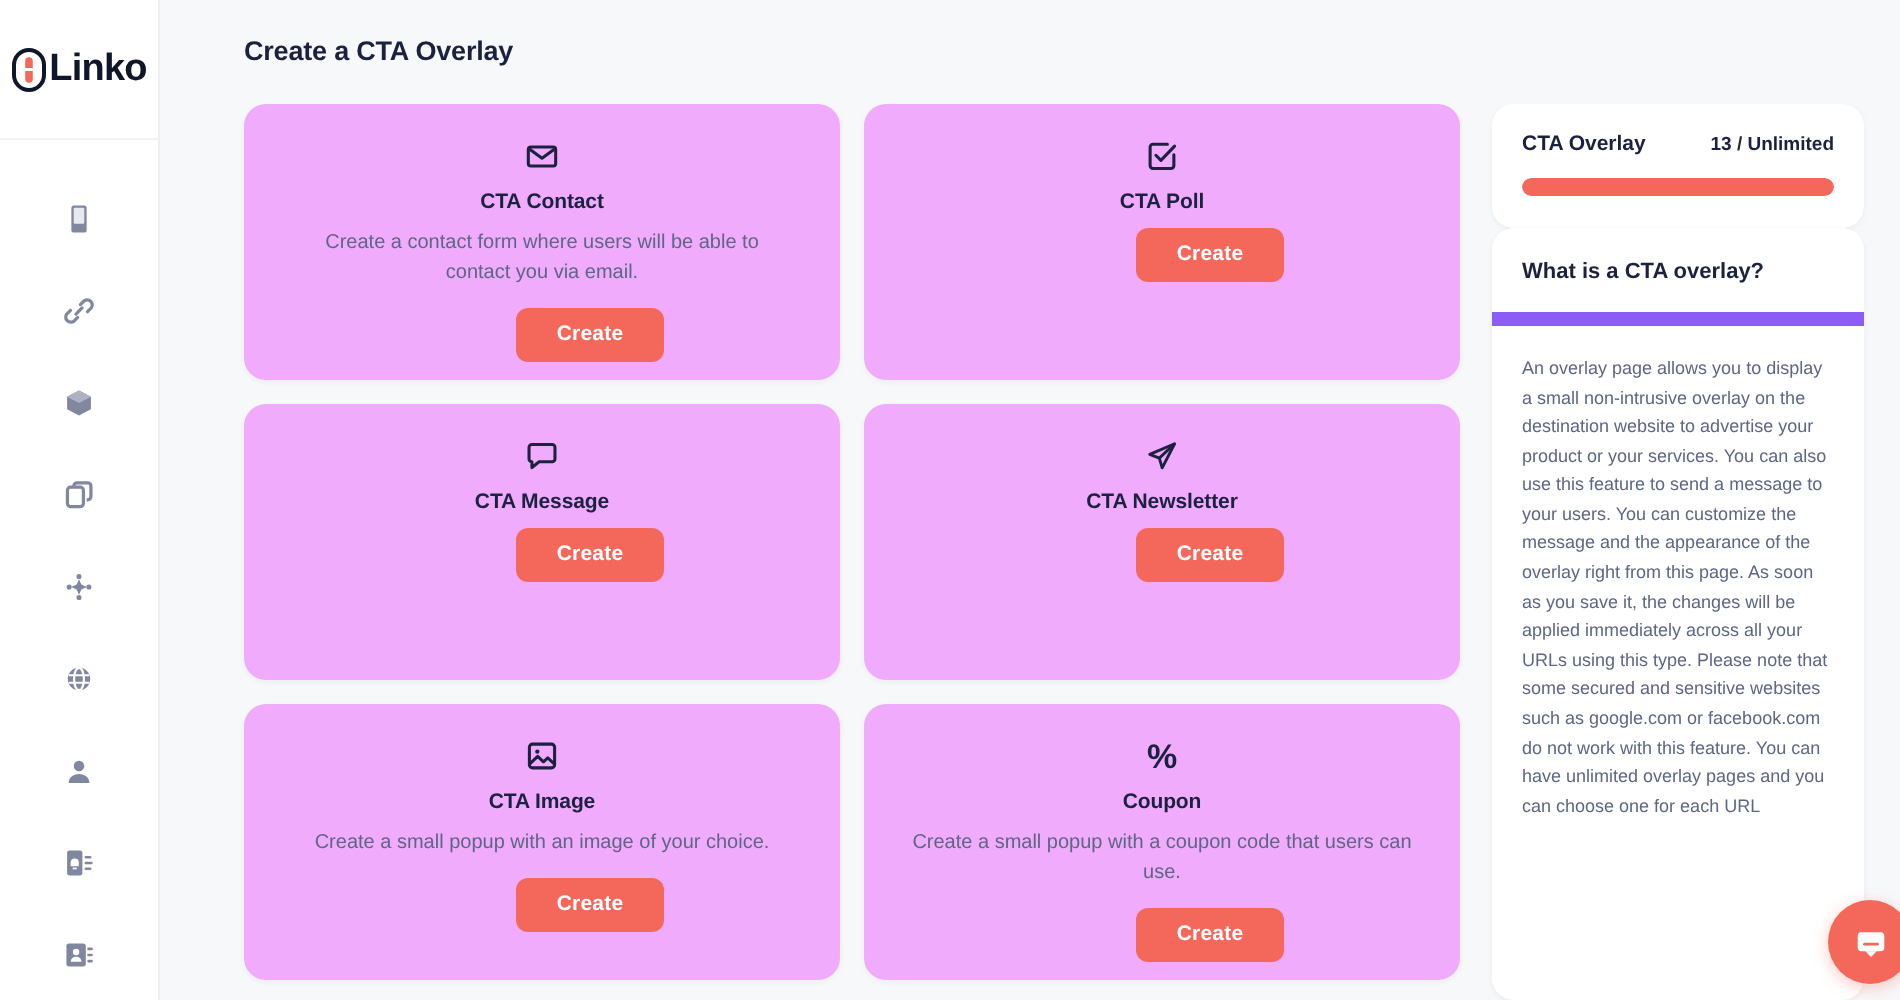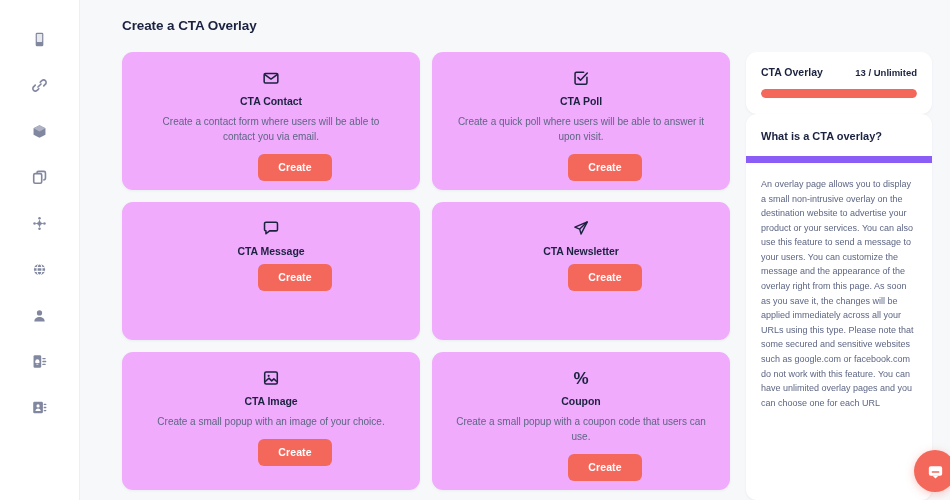--- a/index.html
+++ b/index.html
@@ -238,20 +238,30 @@
     box-shadow: 0 2px 8px rgba(244,104,92,0.35);
   }
   .support-fab svg { display:block; }
 </style>
 </head>
 <body>
 
 <div id="app">
 
   <nav class="leftnav">
+    <div class="brand">
+      <span>
+        <svg class="brand-mark" viewBox="0 0 17 22" fill="none">
+          <rect x="1" y="1" width="15" height="20" rx="7.5" stroke="#10162a" stroke-width="2"></rect>
+          <rect x="6.6" y="4.6" width="3.8" height="12.8" rx="1.9" fill="#f4685c"></rect>
+          <rect x="5" y="10" width="7" height="1.5" fill="#ffffff"></rect>
+        </svg>
+      </span>
+      <span class="brand-text">Linko</span>
+    </div>
 
     <div class="nav-items">
 
       <div class="nav-item">
         <span>
           <svg width="17" height="17" viewBox="0 0 20 20" fill="none">
             <rect x="5.5" y="2" width="9" height="16" rx="1.6" fill="#8287a0"></rect>
             <rect x="6.9" y="3.4" width="6.2" height="9.4" rx="0.7" fill="#ffffff" opacity="0.82"></rect>
           </svg>
         </span>
@@ -364,21 +374,20 @@
         </div>
 
         <div class="cta-card">
           <div class="cta-icon">
             <svg width="18" height="18" viewBox="0 0 20 20" fill="none" stroke="#1b2240" stroke-width="1.7" stroke-linecap="round" stroke-linejoin="round">
               <path d="M16.6 9.3v6a1.6 1.6 0 0 1-1.6 1.6H5a1.6 1.6 0 0 1-1.6-1.6V5.1A1.6 1.6 0 0 1 5 3.5h8"></path>
               <path d="M6.6 9.6 9.4 12.4 17 4.5"></path>
             </svg>
           </div>
           <div class="cta-title">CTA Poll</div>
-          <div class="cta-desc">Create a quick poll where users will be able to answer it upon visit.</div>
           <button class="create-btn">Create</button>
         </div>
 
         <div class="cta-card">
           <div class="cta-icon">
             <svg width="18" height="18" viewBox="0 0 20 20" fill="none" stroke="#1b2240" stroke-width="1.7" stroke-linejoin="round">
               <path d="M4.4 3.6h11.2a1.6 1.6 0 0 1 1.6 1.6v6.4a1.6 1.6 0 0 1-1.6 1.6H8.4l-4 3.2v-3.2a1.6 1.6 0 0 1-1.6-1.6V5.2a1.6 1.6 0 0 1 1.6-1.6z"></path>
             </svg>
           </div>
           <div class="cta-title">CTA Message</div>

